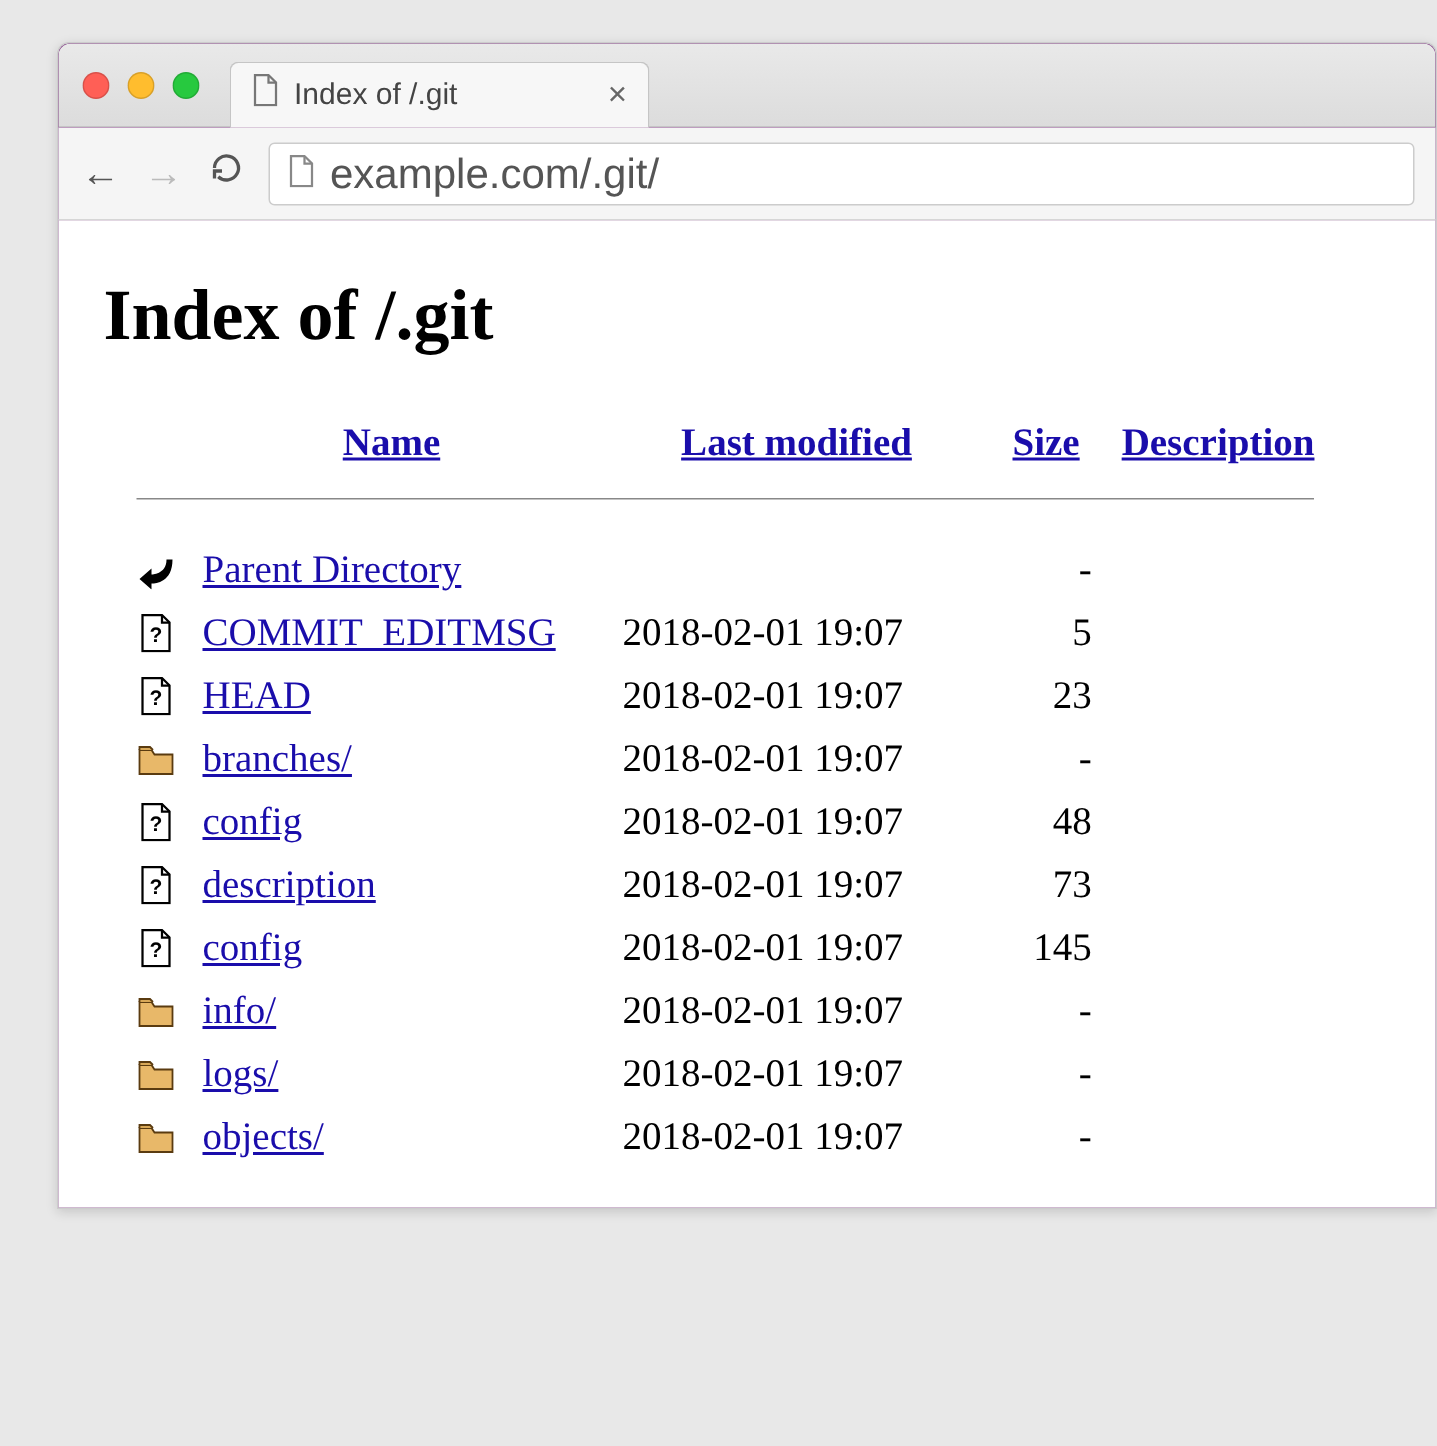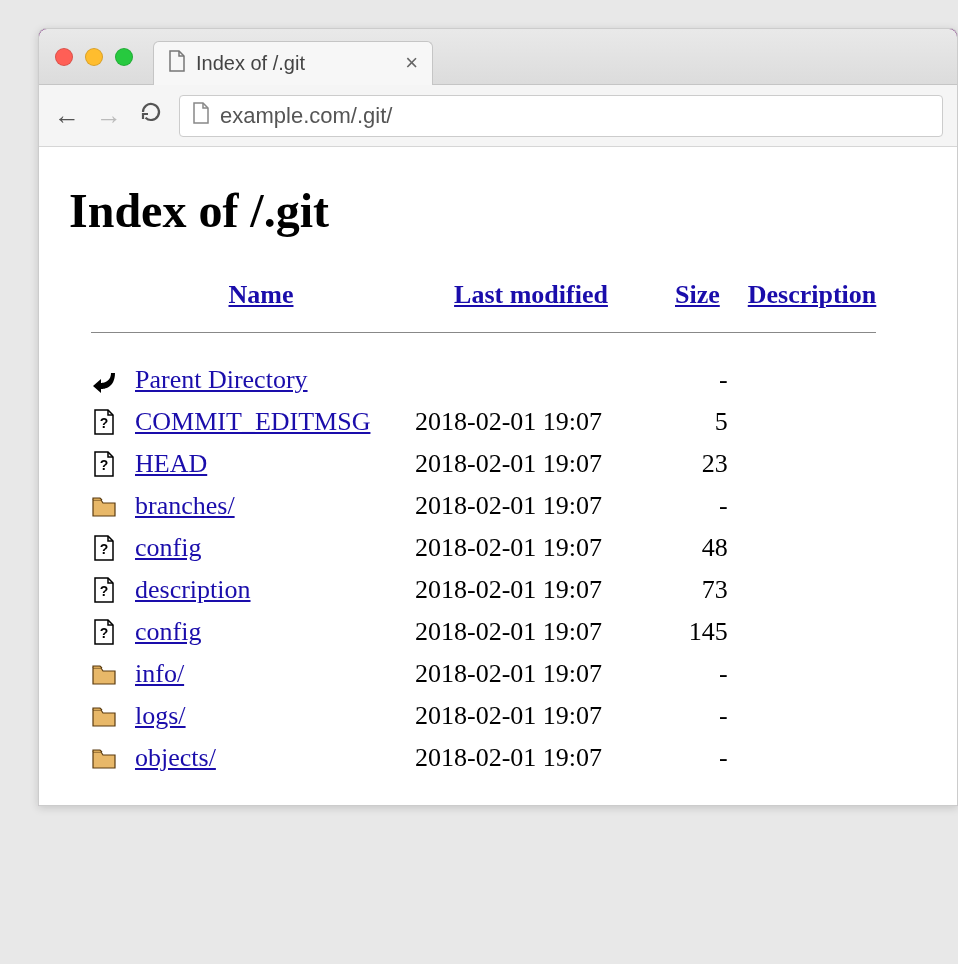--- a/index.html
+++ b/index.html
@@ -73,21 +73,21 @@
   .addr {
     flex: 1;
     height: 42px;
     background: #fff;
     border: 1px solid #ccc;
     border-radius: 4px;
     display: flex;
     align-items: center;
     padding: 0 12px;
     gap: 10px;
-    font-size: 22px;
+    font-size: 28px;
     color: #555;
   }
   .addr .site-icon svg { width: 18px; height: 22px; }
   .content {
     padding: 26px 30px;
     background: #fff;
   }
   h1 {
     font-family: Georgia, "Times New Roman", serif;
     font-weight: bold;

